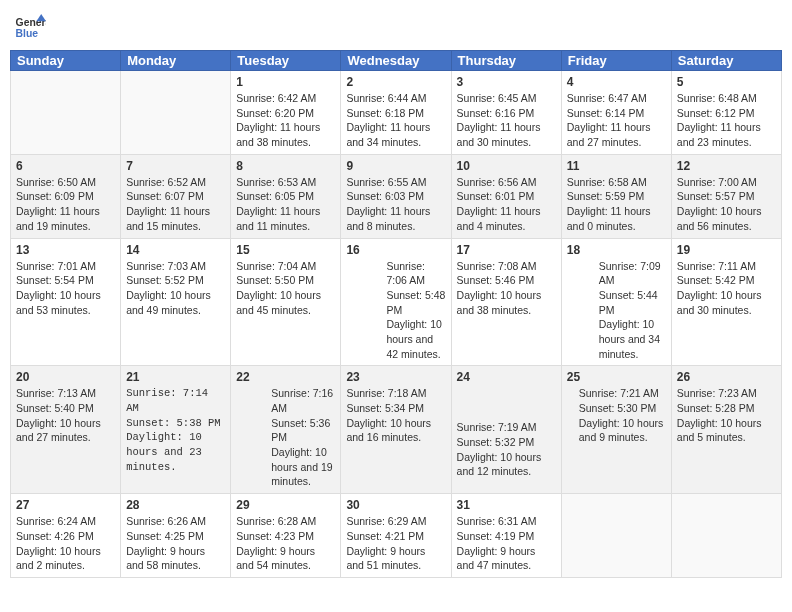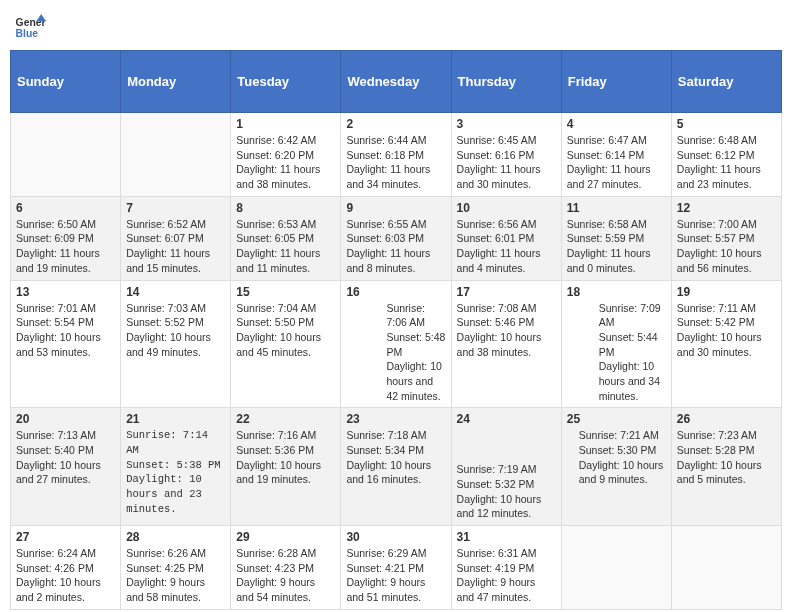--- a/index.html
+++ b/index.html
@@ -40,21 +40,21 @@
     }
     .calendar {
       width: 100%;
       border-collapse: collapse;
       border: 1px solid #ccc;
     }
     .calendar th {
       background-color: #4472C4;
       color: #fff;
       text-align: left;
-      padding: 23px 6px;
+      padding: 2px 6px;
       font-size: 13px;
       border: 1px solid #3a62aa;
     }
     .calendar td {
       vertical-align: top;
       padding: 4px 5px;
       font-size: 10.5px;
       color: #333;
       border: 1px solid #ddd;
       width: 110px;
@@ -237,21 +237,21 @@
 Daylight: 10 hours and 27 minutes.</div>
         </td>
         <td>
           <span class="day-number">21</span>
           <div class="day-info" style="white-space: pre-line; font-family: Liberation Mono, monospace;">Sunrise: 7:14 AM
 Sunset: 5:38 PM
 Daylight: 10 hours and 23 minutes.</div>
         </td>
         <td>
           <span class="day-number">22</span>
-          <div class="day-info" style="white-space: pre-line;">Sunrise: 7:16 AM
+          <div class="day-info" style="white-space: pre-line; margin-left: 35px;">Sunrise: 7:16 AM
 Sunset: 5:36 PM
 Daylight: 10 hours and 19 minutes.</div>
         </td>
         <td>
           <span class="day-number">23</span>
           <div class="day-info" style="white-space: pre-line;">Sunrise: 7:18 AM
 Sunset: 5:34 PM
 Daylight: 10 hours and 16 minutes.</div>
         </td>
         <td>

